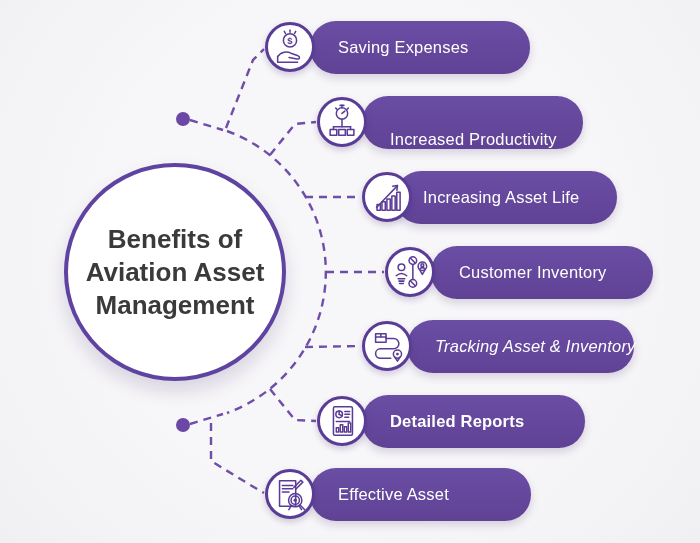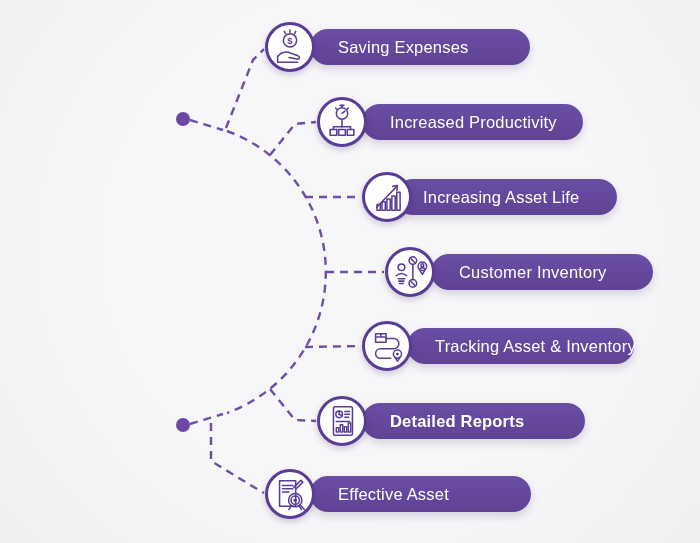--- a/index.html
+++ b/index.html
@@ -19,44 +19,43 @@
     background:#ffffff;z-index:2;
     display:flex;flex-direction:column;align-items:center;justify-content:center;
     box-shadow:0 10px 18px rgba(80,60,120,0.18);
   }
   .center-circle span{
     font-size:26px;font-weight:bold;color:#3a3a3a;line-height:33px;white-space:nowrap;
   }
   
   .item{position:absolute;z-index:3;}
   .pill{
-    position:absolute;height:36px;border-radius:26px;
+    position:absolute;height:53px;border-radius:26px;
     background:linear-gradient(180deg,#6a4ea4 0%,#604295 100%);
     display:flex;align-items:center;box-sizing:border-box;
     padding-left:28px;padding-right:10px;
     box-shadow:0 4px 8px rgba(80,60,120,0.20);
-    margin-top:8px;
   }
   .pill span{color:#ffffff;font-size:16.5px;letter-spacing:0.2px;white-space:nowrap;}
   .badge{
     position:absolute;width:50px;height:50px;box-sizing:border-box;
     border:3px solid #5a3c96;border-radius:50%;background:#ffffff;
     display:flex;align-items:center;justify-content:center;z-index:4;
     box-shadow:0 3px 6px rgba(60,40,110,0.22);
   }
   .badge svg{display:block;}
   .badge svg *{stroke:#5a3c96;stroke-width:1.6;fill:none;stroke-linecap:round;stroke-linejoin:round;}
   .badge svg text{stroke:none;fill:#5a3c96;font-family:"Liberation Sans",sans-serif;font-weight:bold;}
   .badge svg .fill{fill:#5a3c96;stroke:none;}
   
   .p1{left:310px;top:21px;width:220px;}   .b1{left:265px;top:22px;}
-  .p2{left:362px;top:96px;width:221px;}   .b2{left:317px;top:97px;}
+  .p2{left:362px;top:96px;width:221px;align-items:flex-end;}   .b2{left:317px;top:97px;}
   .p3{left:395px;top:171px;width:222px;}  .b3{left:362px;top:172px;}
   .p4{left:431px;top:246px;width:222px;}  .b4{left:385px;top:247px;}
-  .p5{left:407px;top:320px;width:227px;}  .b5{left:362px;top:321px;}
+  .p5{left:407px;top:320px;width:227px;font-style:italic;}  .b5{left:362px;top:321px;}
   .p6{left:362px;top:395px;width:223px;font-weight:bold;}  .b6{left:317px;top:396px;}
   .p7{left:310px;top:468px;width:221px;}  .b7{left:265px;top:469px;}
   
   .logo{
     position:absolute;right:16px;bottom:8px;z-index:3;
     font-style:italic;font-weight:bold;font-size:21px;color:#c6c5ca;letter-spacing:0.5px;
   }
   .logo sup{font-size:12px;vertical-align:9px;margin-left:1px;}
 </style>
 </head>
@@ -72,20 +71,25 @@
     <path d="M 270 155 L 295 124 L 316 122"></path>
     <path d="M 305 197 L 361 197"></path>
     <path d="M 326 272 L 384 272"></path>
     <path d="M 305 347 L 361 346"></path>
     <path d="M 270 389 L 295 420 L 316 421"></path>
     <path d="M 211 423 L 211 461 L 252 486 L 264 493"></path>
     <circle cx="183" cy="119" r="7"></circle>
     <circle cx="183" cy="425" r="7"></circle>
   </svg>
 
+  <div class="center-circle">
+    <span>Benefits of</span>
+    <span>Aviation Asset</span>
+    <span>Management</span>
+  </div>
 
   <div class="item">
     <div class="pill p1">
       <span>Saving Expenses</span>
     </div>
     <div class="badge b1">
       <svg width="38" height="38" viewBox="0 0 40 40">
         <circle cx="20" cy="13" r="7"></circle>
         <text x="20" y="16.5" text-anchor="middle" font-size="10">$</text>
         <path d="M14 3.5 L15.2 5.8"></path>

